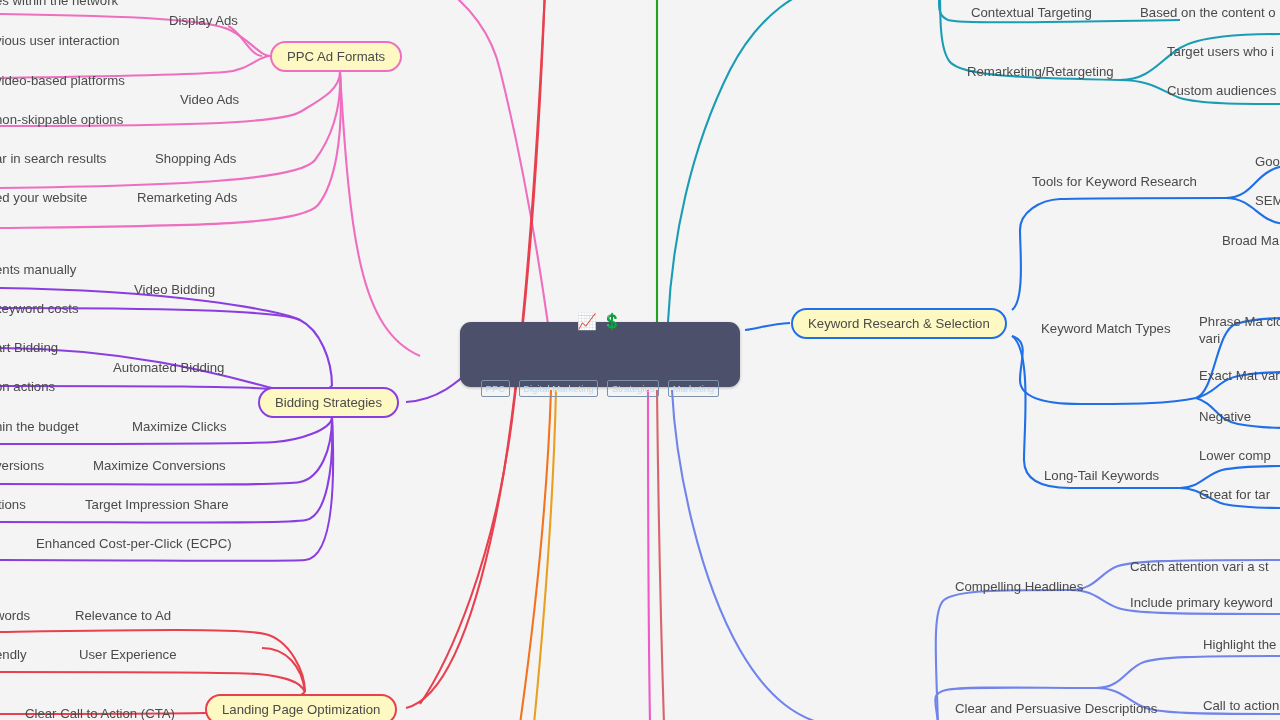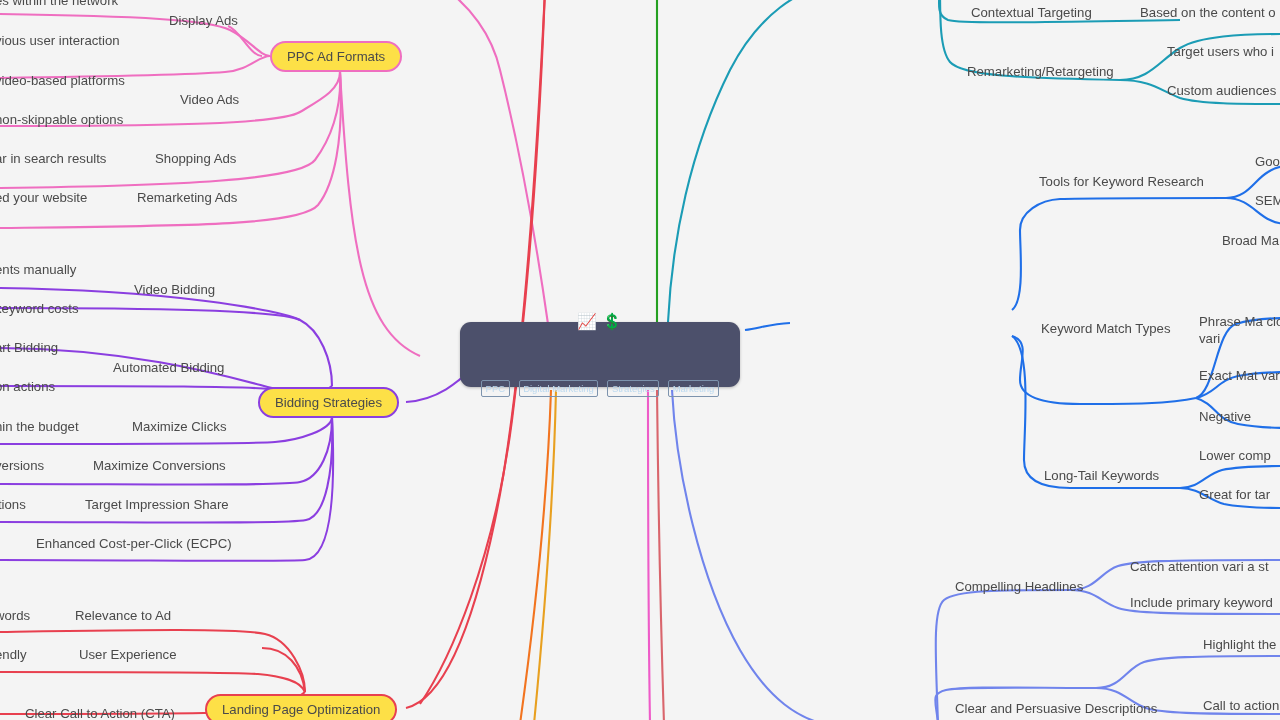--- a/index.html
+++ b/index.html
@@ -31,21 +31,21 @@
   .root-tags{ display:flex; gap:9px;margin-top:45px; }
   .root-tags span{
     font-size:9.5px; color:#bcd9ef; line-height:1;
     padding:2.5px 3.5px; border:1px solid #7d93ad; border-radius:2px;
     white-space:nowrap;
   }
 
   
   .pill{
     position:absolute; z-index:15;
-    background:#fde047; border:2px solid #888;
+    background:#fef9c3; border:2px solid #888;
     border-radius:16px; height:31px;
     display:flex; align-items:center; justify-content:center;
     padding:0 15px; font-size:13.2px; color:#4a4a4a;
     white-space:nowrap;
   }
 
   
   .lbl{
     position:absolute; z-index:12;
     font-size:13.2px; color:#4a4a4a; line-height:17px;
@@ -169,20 +169,23 @@
   </div>
 
   <div class="pill" style="left:258px; top:387px; border-color:#8b3ee0;">
     <span>Bidding Strategies</span>
   </div>
 
   <div class="pill" style="left:205px; top:694px; border-color:#e8404f;">
     <span>Landing Page Optimization</span>
   </div>
 
+  <div class="pill" style="left:791px; top:308px; border-color:#1f6fe8;">
+    <span>Keyword Research &amp; Selection</span>
+  </div>
 
   <div class="lbl" style="left:169px; top:12px;">Display Ads</div>
   <div class="lbl" style="left:-5px; top:-8px;">es within the network</div>
 
   <div class="lbl" style="left:-5px; top:32px;">vious user interaction</div>
   <div class="lbl" style="left:180px; top:91px;">Video Ads</div>
   <div class="lbl" style="left:-5px; top:72px;">video-based platforms</div>
   <div class="lbl" style="left:-5px; top:111px;">non-skippable options</div>
 
   <div class="lbl" style="left:155px; top:150px;">Shopping Ads</div>
@@ -218,21 +221,21 @@
 
   <div class="lbl" style="left:25px; top:705px;">Clear Call to Action (CTA)</div>
 
   <div class="lbl" style="left:971px; top:4px;">Contextual Targeting</div>
   <div class="lbl" style="left:1140px; top:4px;">Based on the content o</div>
 
   <div class="lbl" style="left:1167px; top:43px;">Target users who i</div>
   <div class="lbl" style="left:967px; top:63px;">Remarketing/Retargeting</div>
   <div class="lbl" style="left:1167px; top:82px;">Custom audiences</div>
 
-  <div class="lbl" style="left:1032px; top:173px;margin-left:7px;">Tools for Keyword Research</div>
+  <div class="lbl" style="left:1032px; top:173px;">Tools for Keyword Research</div>
   <div class="lbl" style="left:1255px; top:153px;">Goo</div>
   <div class="lbl" style="left:1255px; top:192px;">SEM</div>
 
   <div class="lbl" style="left:1041px; top:320px;">Keyword Match Types</div>
   <div class="lbl wrap" style="left:1222px; top:232px;">Broad Ma
 keywords</div>
   <div class="lbl wrap" style="left:1199px; top:313px;">Phrase Ma
 close vari</div>
   <div class="lbl wrap" style="left:1199px; top:367px;">Exact Mat
 variant</div>

